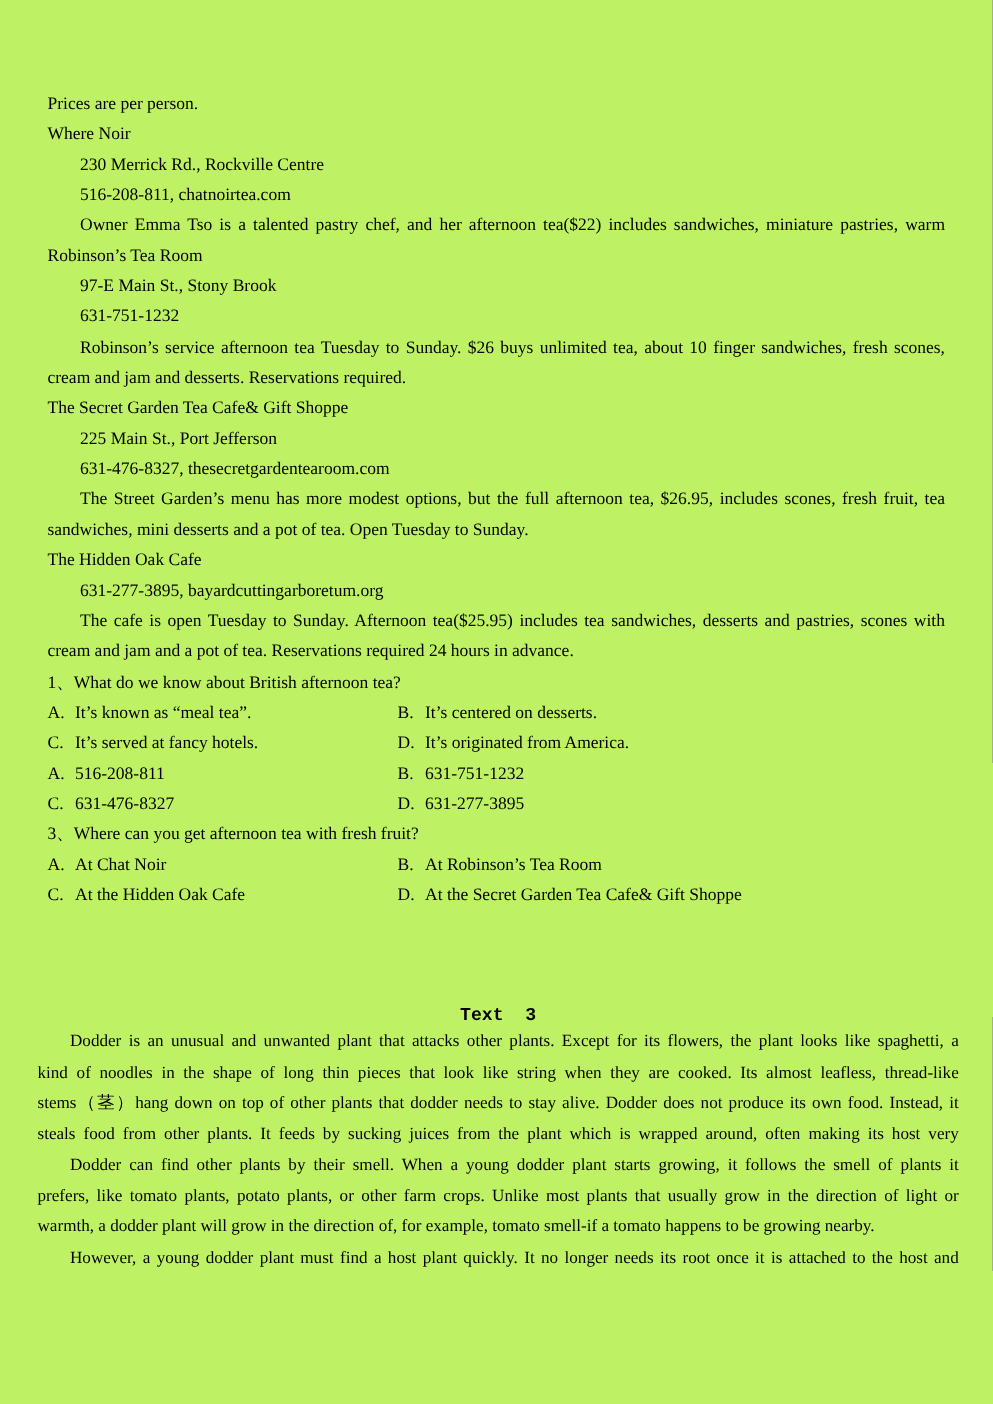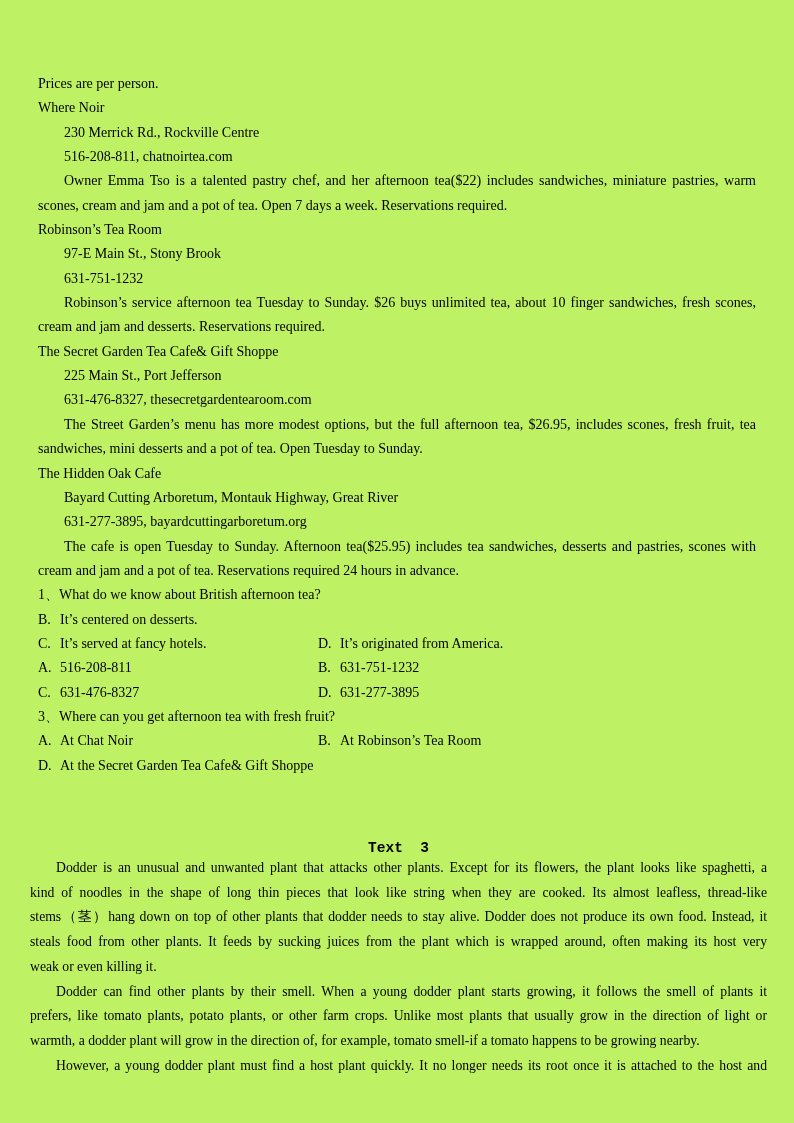--- a/index.html
+++ b/index.html
@@ -12,21 +12,21 @@
     overflow:hidden;
     font-family:"Liberation Serif", serif;
   }
   
   .secA {
     position:absolute; left:38px; top:72px; width:718px;
     font-size:14px; line-height:24.35px;
   }
   
   .secB {
-    position:absolute; left:30px; top:840px; width:737px;
+    position:absolute; left:30px; top:805px; width:737px;
     font-size:13.7px; line-height:24.7px;
   }
   .line { white-space:pre; }
   .ind  { padding-left:26px; }
   .j    { text-align:justify; text-align-last:justify; white-space:normal; }
   .j.ind{ text-indent:26px; padding-left:0; }
   .optrow { display:flex; }
   .opt-left { width:280px; flex:none; }
   .olabel { display:inline-block; width:22px; }
   .qnum { display:inline-block; min-width:20px; }
@@ -41,42 +41,41 @@
 
 <div class="page">
 
   <div class="secA">
     <div class="line">Prices are per person.</div>
 
     <div class="line">Where Noir</div>
     <div class="line ind">230 Merrick Rd., Rockville Centre</div>
     <div class="line ind">516-208-811, chatnoirtea.com</div>
     <div class="line j ind">Owner Emma Tso is a talented pastry chef, and her afternoon tea($22) includes sandwiches, miniature pastries, warm</div>
-    <div class="line">scones, cream and jam and a pot of tea. Open 7 days a week. Reservations required.</div>
 
     <div class="line">Robinson’s Tea Room</div>
     <div class="line ind">97-E Main St., Stony Brook</div>
     <div class="line ind">631-751-1232</div>
     <div class="line j ind">Robinson’s service afternoon tea Tuesday to Sunday. $26 buys unlimited tea, about 10 finger sandwiches, fresh scones,</div>
     <div class="line">cream and jam and desserts. Reservations required.</div>
 
     <div class="line">The Secret Garden Tea Cafe&amp; Gift Shoppe</div>
     <div class="line ind">225 Main St., Port Jefferson</div>
     <div class="line ind">631-476-8327, thesecretgardentearoom.com</div>
     <div class="line j ind">The Street Garden’s menu has more modest options, but the full afternoon tea, $26.95, includes scones, fresh fruit, tea</div>
     <div class="line">sandwiches, mini desserts and a pot of tea. Open Tuesday to Sunday.</div>
 
     <div class="line">The Hidden Oak Cafe</div>
-    <div class="line ind">Bayard Cutting Arboretum, Montauk Highway, Great River</div>
     <div class="line ind">631-277-3895, bayardcuttingarboretum.org</div>
     <div class="line j ind">The cafe is open Tuesday to Sunday. Afternoon tea($25.95) includes tea sandwiches, desserts and pastries, scones with</div>
     <div class="line">cream and jam and a pot of tea. Reservations required 24 hours in advance.</div>
 
     <div class="line"><span class="qnum">1、</span><span>What do we know about British afternoon tea?</span></div>
     <div class="optrow line">
+      <div class="opt-left"><span class="olabel">A.</span><span>It’s known as “meal tea”.</span></div>
       <div><span class="olabel">B.</span><span>It’s centered on desserts.</span></div>
     </div>
     <div class="optrow line">
       <div class="opt-left"><span class="olabel">C.</span><span>It’s served at fancy hotels.</span></div>
       <div><span class="olabel">D.</span><span>It’s originated from America.</span></div>
     </div>
 
     <div class="optrow line">
       <div class="opt-left"><span class="olabel">A.</span><span>516-208-811</span></div>
       <div><span class="olabel">B.</span><span>631-751-1232</span></div>
@@ -85,32 +84,32 @@
       <div class="opt-left"><span class="olabel">C.</span><span>631-476-8327</span></div>
       <div><span class="olabel">D.</span><span>631-277-3895</span></div>
     </div>
 
     <div class="line"><span class="qnum">3、</span><span>Where can you get afternoon tea with fresh fruit?</span></div>
     <div class="optrow line">
       <div class="opt-left"><span class="olabel">A.</span><span>At Chat Noir</span></div>
       <div><span class="olabel">B.</span><span>At Robinson’s Tea Room</span></div>
     </div>
     <div class="optrow line">
+      <div class="opt-left"><span class="olabel">C.</span><span>At the Hidden Oak Cafe</span></div>
       <div><span class="olabel">D.</span><span>At the Secret Garden Tea Cafe&amp; Gift Shoppe</span></div>
     </div>
   </div>
 
   <div class="secB">
     <div class="t3head">Text  3</div>
 
     <div class="line j ind">Dodder is an unusual and unwanted plant that attacks other plants. Except for its flowers, the plant looks like spaghetti, a</div>
     <div class="line j">kind of noodles in the shape of long thin pieces that look like string when they are cooked. Its almost leafless, thread-like</div>
     <div class="line j">stems（茎）hang down on top of other plants that dodder needs to stay alive. Dodder does not produce its own food. Instead, it</div>
     <div class="line j">steals food from other plants. It feeds by sucking juices from the plant which is wrapped around, often making its host very</div>
-    <div class="line">weak or even killing it.</div>
 
     <div class="line j ind">Dodder can find other plants by their smell. When a young dodder plant starts growing, it follows the smell of plants it</div>
     <div class="line j">prefers, like tomato plants, potato plants, or other farm crops. Unlike most plants that usually grow in the direction of light or</div>
     <div class="line">warmth, a dodder plant will grow in the direction of, for example, tomato smell-if a tomato happens to be growing nearby.</div>
 
     <div class="line j ind">However, a young dodder plant must find a host plant quickly. It no longer needs its root once it is attached to the host and</div>
   </div>
 
 </div>
 

